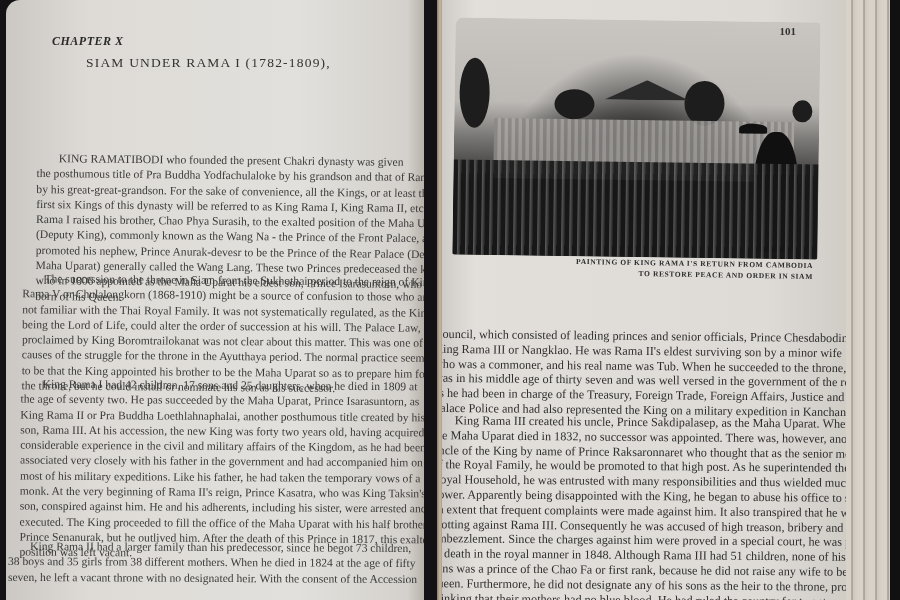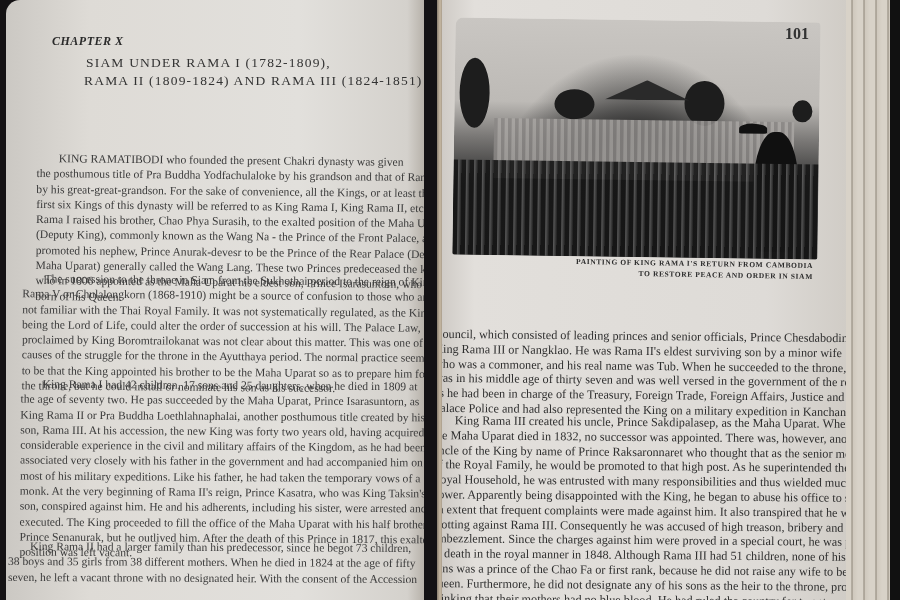--- a/index.html
+++ b/index.html
@@ -51,21 +51,21 @@
   }
   .para .ln { display:block; white-space:nowrap; }
   .p1 { left:30px; top:153px; width:385px; transform:rotate(0.6deg); }
   .p2 { left:16px; top:273px; width:405px; transform:rotate(0.5deg); }
   .p3 { left:14px; top:378px; width:410px; transform:rotate(0.4deg); }
   .p4 { left:2px; top:540px; width:420px; transform:rotate(0.3deg); }
   .p5 { left:-8px; top:329px; width:425px; font-size:12.2px; line-height:14.8px; color:#2e2e2e; transform:rotate(0.6deg); }
   .p6 { left:-10px; top:415px; width:425px; font-size:12.2px; line-height:14.8px; color:#2e2e2e; transform:rotate(0.5deg); }
   .indent { padding-left:22px; }
   .page-num {
-    position:absolute; right:38px; top:25px; font-size:16px; font-weight:bold; color:#333;
+    position:absolute; right:51px; top:25px; font-size:11px; font-weight:bold; color:#333;
   }
   .illustration {
     position:absolute; left:12px; top:20px; width:365px; height:237px;
     background:
       radial-gradient(ellipse at 50% 95%, #1a1a1a 0%, #2a2a2a 35%, transparent 60%),
       linear-gradient(180deg,#c9c6c2 0%,#bdbab6 35%,#7a7876 50%,#2b2b2b 70%,#1e1e1e 100%);
     border-radius:8px 4px 2px 2px;
     transform:rotate(0.8deg);
     overflow:hidden;
   }
@@ -99,21 +99,20 @@
   }
 </style>
 </head>
 <body>
 
 <div class="page-edge-left"></div>
 
 <div class="page-left">
   <div class="chapter">CHAPTER X</div>
   <div class="title1">SIAM UNDER RAMA I (1782-1809),</div>
-  <div class="title2">RAMA II (1809-1824) AND RAMA III (1824-1851)</div>
 
   <div class="para p1">
     <span class="ln indent">KING RAMATIBODI who founded the present Chakri dynasty was given</span>
     <span class="ln">the posthumous title of Pra Buddha Yodfachulaloke by his grandson and that of Rama I</span>
     <span class="ln">by his great-great-grandson. For the sake of convenience, all the Kings, or at least the</span>
     <span class="ln">first six Kings of this dynasty will be referred to as King Rama I, King Rama II, etc. King</span>
     <span class="ln">Rama I raised his brother, Chao Phya Surasih, to the exalted position of the Maha Uprat</span>
     <span class="ln">(Deputy King), commonly known as the Wang Na - the Prince of the Front Palace, and</span>
     <span class="ln">promoted his nephew, Prince Anurak-devesr to be the Prince of the Rear Palace (Deputy</span>
     <span class="ln">Maha Uparat) generally called the Wang Lang. These two Princes predeceased the king</span>

